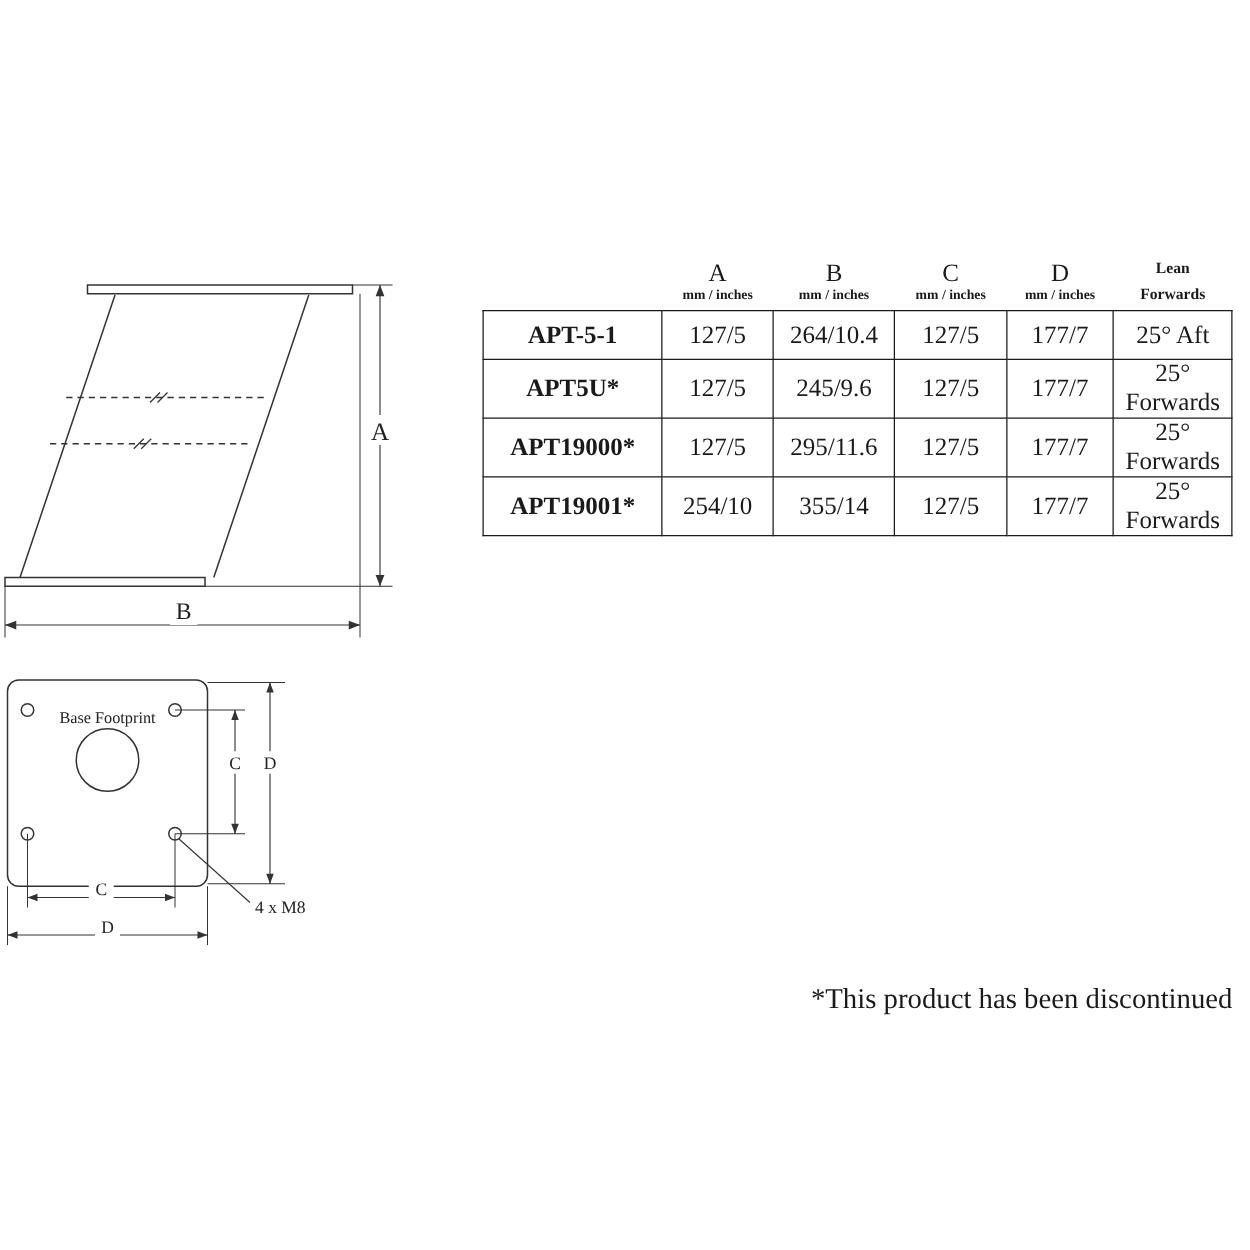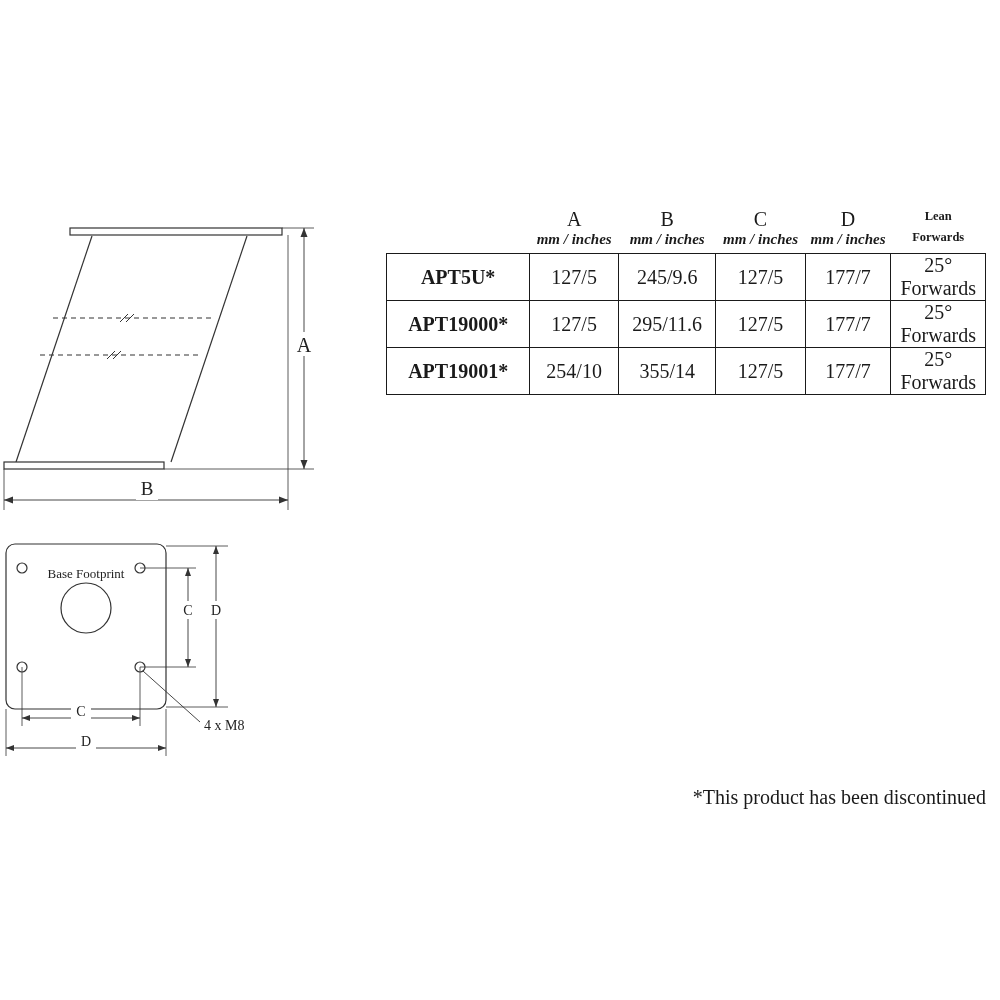--- a/index.html
+++ b/index.html
@@ -48,24 +48,23 @@
     border: none;
     background: transparent;
   }
   .hdr-letter {
     font-size: 20px;
     font-weight: normal;
     line-height: 1.05;
     padding-top: 2px;
   }
   .hdr-units {
-    font-size: 15px;
+    font-size: 11px;
     line-height: 1.2;
     padding-bottom: 5px;
-    font-style: italic;
   }
   .hdr-lean {
     font-size: 12.5px;
     line-height: 1.25;
     padding-bottom: 5px;
   }
   #spec-table tbody td {
     height: 38px;
     font-size: 20px;
   }
@@ -84,21 +83,21 @@
   .col-b     { width: 100px; }
   .col-c     { width: 94px; }
   .col-d     { width: 90px; }
   .col-lean  { width: 96px; }
 
   
   #footnote {
     position: absolute;
     right: 14px;
     top: 786px;
-    font-size: 20px;
+    font-size: 23px;
     font-family: "Liberation Serif", serif;
     color: #1a1a1a;
     text-align: right;
     white-space: nowrap;
   }
 </style>
 </head>
 <body>
 
 <svg id="drawing" viewBox="0 0 380 800">
@@ -201,20 +200,28 @@
         <div class="hdr-units">mm / inches</div>
       </th>
       <th class="col-lean">
         <div class="hdr-lean">Lean</div>
         <div class="hdr-lean">Forwards</div>
       </th>
     </tr>
   </thead>
   <tbody id="table-body">
       <tr>
+        <td class="col-model cell-model">APT-5-1</td>
+        <td class="col-a">127/5</td>
+        <td class="col-b">264/10.4</td>
+        <td class="col-c">127/5</td>
+        <td class="col-d">177/7</td>
+        <td class="col-lean">25° Aft</td>
+      </tr>
+      <tr>
         <td class="col-model cell-model">APT5U*</td>
         <td class="col-a">127/5</td>
         <td class="col-b">245/9.6</td>
         <td class="col-c">127/5</td>
         <td class="col-d">177/7</td>
         <td class="col-lean cell-lean-small">25° Forwards</td>
       </tr>
       <tr>
         <td class="col-model cell-model">APT19000*</td>
         <td class="col-a">127/5</td>

